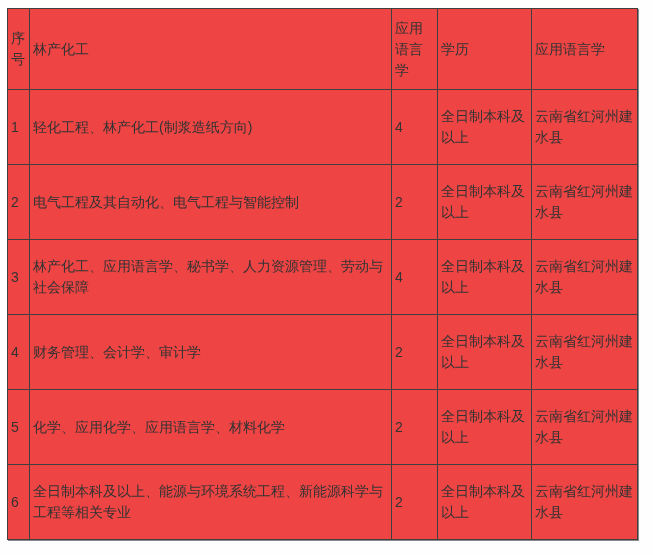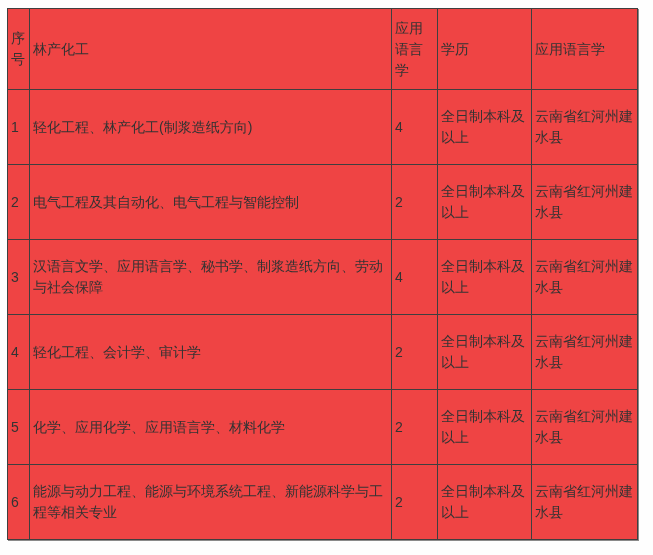--- a/index.html
+++ b/index.html
@@ -85,44 +85,44 @@
   <tr class="data-row">
     <td class="cell-num">2</td>
     <td class="cell-major">电气工程及其自动化、电气工程与智能控制</td>
     <td class="cell-count">2</td>
     <td class="cell-education">全日制本科及以上</td>
     <td class="cell-location">云南省红河州建水县</td>
   </tr>
 
   <tr class="data-row">
     <td class="cell-num">3</td>
-    <td class="cell-major">汉语言文学、应用语言学、秘书学、制浆造纸方向、劳动与社会保障</td>
+    <td class="cell-major">林产化工、应用语言学、秘书学、人力资源管理、劳动与社会保障</td>
     <td class="cell-count">4</td>
     <td class="cell-education">全日制本科及以上</td>
     <td class="cell-location">云南省红河州建水县</td>
   </tr>
 
   <tr class="data-row">
     <td class="cell-num">4</td>
-    <td class="cell-major">轻化工程、会计学、审计学</td>
+    <td class="cell-major">财务管理、会计学、审计学</td>
     <td class="cell-count">2</td>
     <td class="cell-education">全日制本科及以上</td>
     <td class="cell-location">云南省红河州建水县</td>
   </tr>
 
   <tr class="data-row">
     <td class="cell-num">5</td>
     <td class="cell-major">化学、应用化学、应用语言学、材料化学</td>
     <td class="cell-count">2</td>
     <td class="cell-education">全日制本科及以上</td>
     <td class="cell-location">云南省红河州建水县</td>
   </tr>
 
   <tr class="data-row">
     <td class="cell-num">6</td>
-    <td class="cell-major">能源与动力工程、能源与环境系统工程、新能源科学与工程等相关专业</td>
+    <td class="cell-major">全日制本科及以上、能源与环境系统工程、新能源科学与工程等相关专业</td>
     <td class="cell-count">2</td>
     <td class="cell-education">全日制本科及以上</td>
     <td class="cell-location">云南省红河州建水县</td>
   </tr>
 </tbody>
   </table>
 </div>
 
 </body></html>

